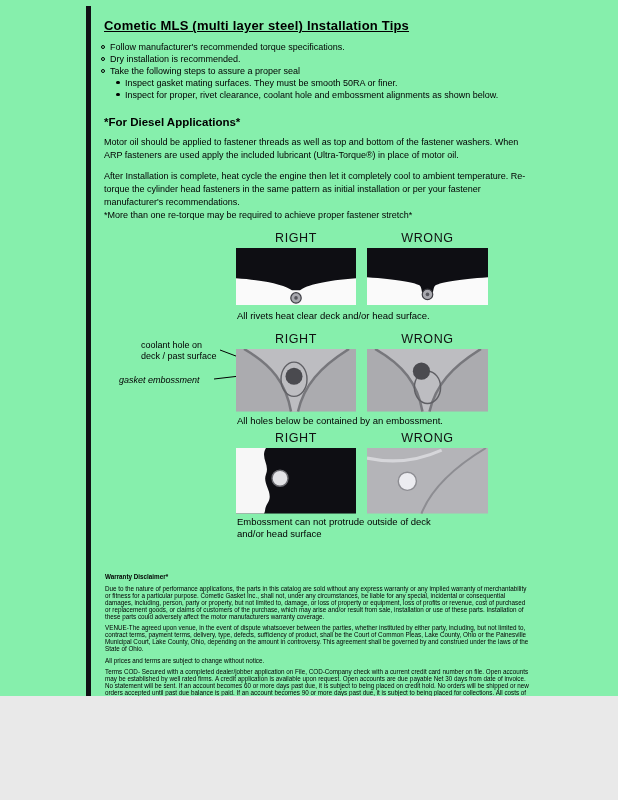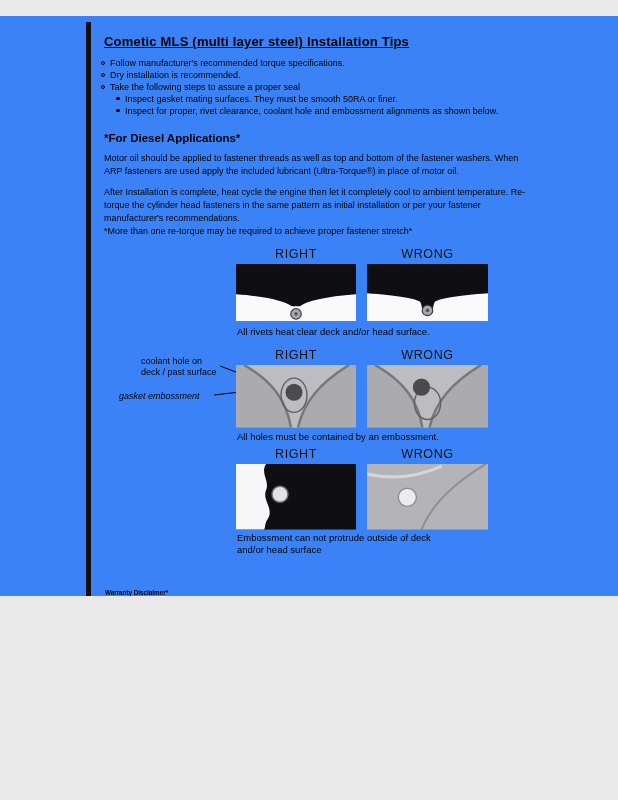--- a/index.html
+++ b/index.html
@@ -1,18 +1,18 @@
 <!DOCTYPE html>
 <html><head>
 <meta charset="utf-8">
 <style>
   html,body { margin:0; padding:0; background:#e9e9e9; }
   .page {
-    position:relative; width:618px; height:580px; margin:16px auto;
-    background:#3b82f6; overflow:hidden; color:#000;
+    position:relative; width:618px; height:696px; margin:0 auto;
+    background:#86efac; overflow:hidden; color:#000;
     font-family:"Liberation Sans", sans-serif;
   }
   .edge-bar { position:absolute; left:86px; top:6px; width:5px; height:787px; background:#101014; }
 
   .title {
     position:absolute; left:104px; top:18px; margin:0;
     font-size:13px; font-weight:bold; text-decoration:underline; letter-spacing:0.2px;
   }
 
   .tips { position:absolute; left:101px; top:41px; width:455px; font-size:9px; line-height:12px; }
@@ -138,21 +138,21 @@
       <svg viewBox="0 0 120 62" preserveAspectRatio="none">
         <rect width="120" height="62" fill="#ababaf"></rect>
         <path d="M8,0 C36,16 50,34 55,62 L62,62 C68,36 84,18 113,0 Z" fill="#bdbdc1"></path>
         <path d="M8,0 C36,16 50,34 55,62" fill="none" stroke="#77777c" stroke-width="2.5"></path>
         <path d="M113,0 C84,18 68,36 62,62" fill="none" stroke="#77777c" stroke-width="2.5"></path>
         <ellipse cx="60" cy="38" rx="13" ry="16" fill="none" stroke="#5f5f64" stroke-width="1.4"></ellipse>
         <circle cx="54" cy="22" r="8.5" fill="#4a4a4f"></circle>
       </svg>
     </div>
   </div>
-  <div class="dcap" style="top:415px">All holes must be contained by an embossment.</div>
+  <div class="dcap" style="top:415px">All holes below be contained by an embossment.</div>
 
   <div class="dlabels" style="top:431px">
     <span class="dlabel">RIGHT</span>
     <span class="dlabel">WRONG</span>
   </div>
   <div class="dimgs" style="top:448px;height:65px">
     <div class="dimg">
       <svg viewBox="0 0 120 65" preserveAspectRatio="none">
         <rect width="120" height="65" fill="#0e0e13"></rect>
         <path d="M0,0 L30,0 C24,10 34,16 30,26 C26,36 38,44 32,54 C28,60 30,62 28,65 L0,65 Z" fill="#f7f7f7"></path>

